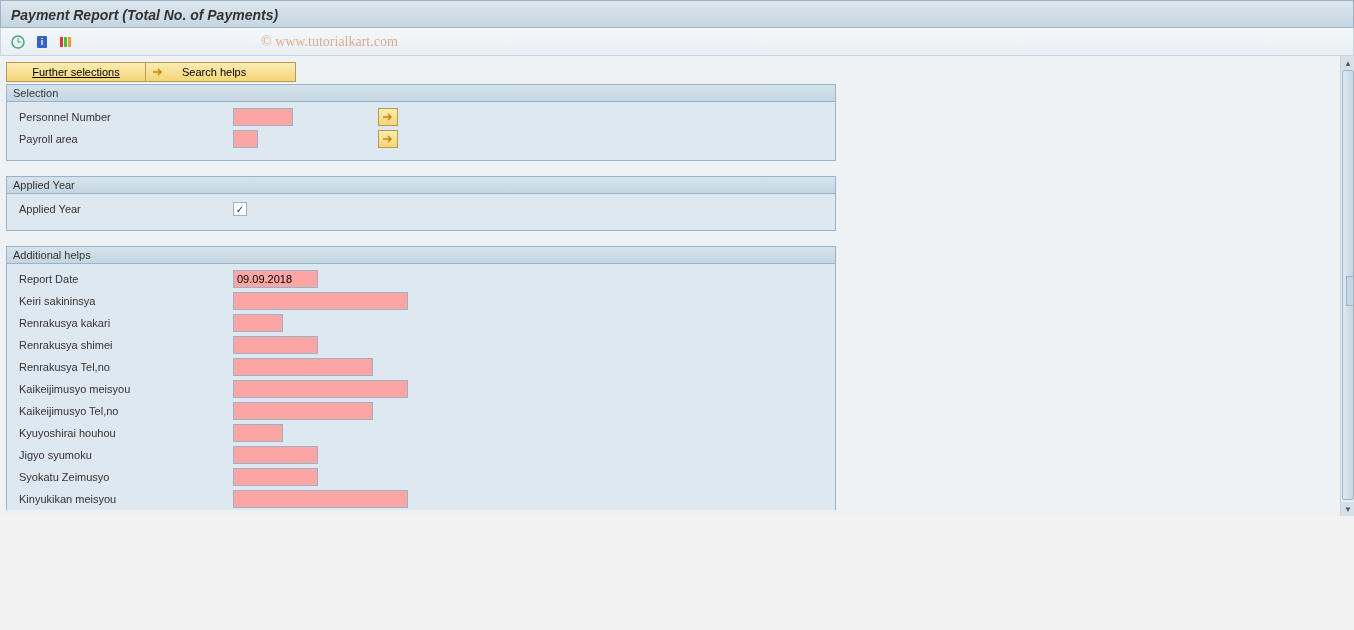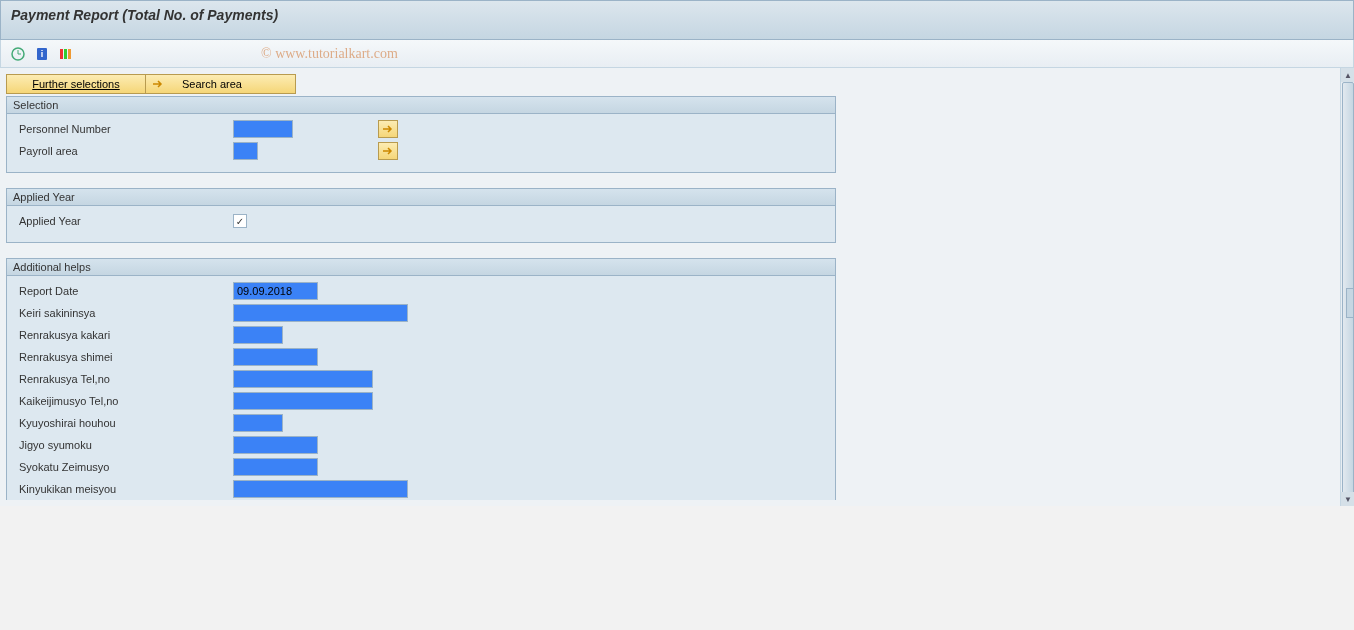--- a/index.html
+++ b/index.html
@@ -2,21 +2,21 @@
 <html><head>
   <meta charset="utf-8">
   <style>
     * { box-sizing: border-box; margin: 0; padding: 0; font-family: Arial, sans-serif; }
     body { background: #f2f2f2; font-size: 11px; }
     
     .title-bar {
       background: linear-gradient(to bottom, #dce6ed, #c5d6e2);
       border: 1px solid #9bb3c7;
       padding: 6px 10px;
-      height: 40px;
+      height: 28px;
     }
     .title-bar h1 { font-size: 14px; font-style: italic; font-weight: bold; color: #333; }
     
     .toolbar {
       background: linear-gradient(to bottom, #f5f8fa, #e8eef3);
       border: 1px solid #c5d6e2;
       border-top: none;
       padding: 4px 8px;
       display: flex;
       gap: 6px;
@@ -124,21 +124,21 @@
       align-items: center;
       height: 22px;
     }
     .form-label {
       width: 220px;
       padding-left: 6px;
       color: #333;
     }
     .form-input {
       border: 1px solid #9bb3c7;
-      background: #3b82f6;
+      background: #fca5a5;
       height: 18px;
       padding: 0 3px;
       font-size: 11px;
     }
     .w-tiny { width: 25px; }
     .w-xs { width: 50px; }
     .w-sm { width: 60px; }
     .w-md { width: 85px; }
     .w-lg { width: 140px; }
     .w-xl { width: 175px; }
@@ -204,21 +204,21 @@
   <div class="app-toolbar">
     <button class="app-button">
       <span>Further selections</span>
     </button>
     <button class="app-button">
       <span>
             <svg width="12" height="10">
               <path d="M1 5 L8 5 M6 2 L9 5 L6 8" fill="none" stroke="#c80" stroke-width="1.5"></path>
             </svg>
           </span>
-      <span style="margin-left:14px">Search area</span>
+      <span style="margin-left:14px">Search helps</span>
     </button>
   </div>
 
   <div class="group">
     <div class="group-title">Selection</div>
     <div class="group-body">
       <div class="form-row">
         <span class="form-label">Personnel Number</span>
         <input class="form-input w-sm" value="" style="">
         <button class="arrow-btn" style="margin-left:85px">
@@ -271,20 +271,24 @@
           </div>
           <div class="form-row">
             <span class="form-label">Renrakusya shimei</span>
             <input class="form-input w-md" style="">
           </div>
           <div class="form-row">
             <span class="form-label">Renrakusya Tel,no</span>
             <input class="form-input w-lg" style="">
           </div>
           <div class="form-row">
+            <span class="form-label">Kaikeijimusyo meisyou</span>
+            <input class="form-input w-xl" style="">
+          </div>
+          <div class="form-row">
             <span class="form-label">Kaikeijimusyo Tel,no</span>
             <input class="form-input w-lg" style="">
           </div>
           <div class="form-row">
             <span class="form-label">Kyuyoshirai houhou</span>
             <input class="form-input w-xs" style="">
           </div>
           <div class="form-row">
             <span class="form-label">Jigyo syumoku</span>
             <input class="form-input w-md" style="">

